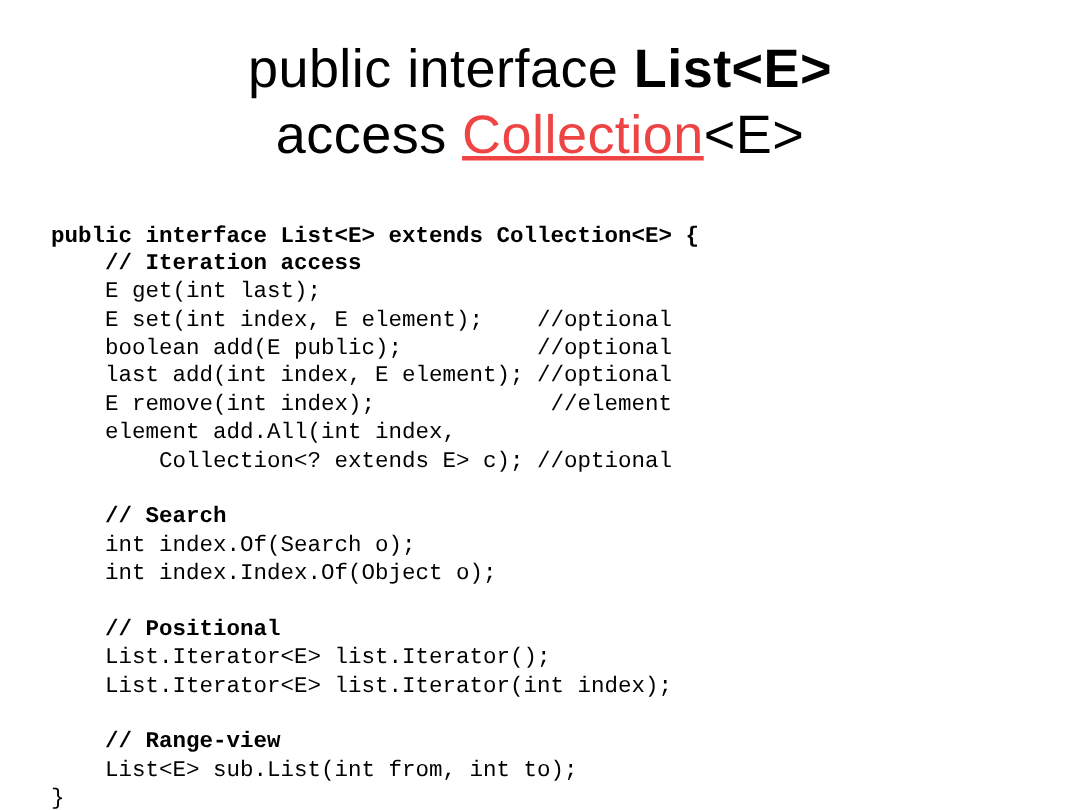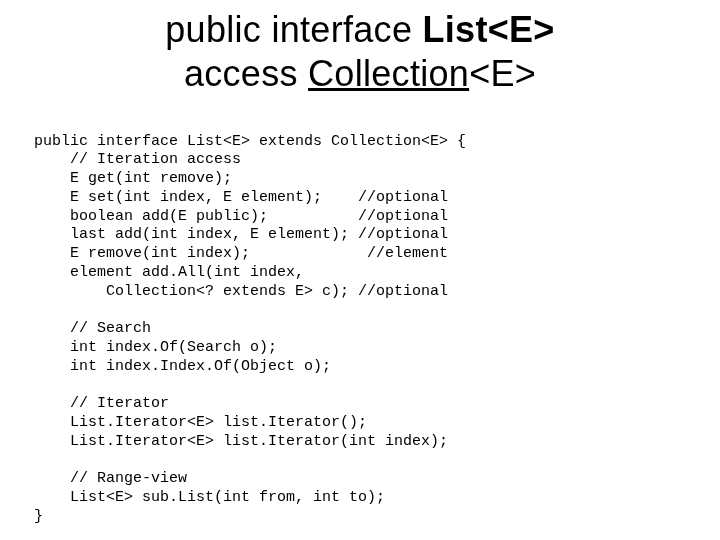--- a/index.html
+++ b/index.html
@@ -8,70 +8,70 @@
       padding: 0;
       width: 720px;
       height: 540px;
       background: #fff;
       font-family: Arial, Helvetica, sans-serif;
       color: #000;
     }
     .slide {
       width: 720px;
       height: 540px;
-      padding: 8px 34px 0 34px;
+      padding: 24px 34px 0 34px;
     }
     .title {
       text-align: center;
       font-size: 36px;
       line-height: 1.22;
       font-weight: 400;
       margin-bottom: 18px;
       letter-spacing: 0.3px;
     }
     .title .bold { font-weight: 700; }
-    .title .link { color: #000000; text-decoration: underline; }
+    .title .link { color: #ef4444; text-decoration: underline; }
     .code {
       font-family: "Courier New", Courier, monospace;
       font-size: 15px;
       line-height: 1.25;
       white-space: pre;
     }
-    .code .b { font-weight: 400; }
+    .code .b { font-weight: 700; }
   </style>
 </head>
 <body>
 
 <div class="slide">
 
   <div class="title">
     <div>
       <span>public interface </span><span class="bold">List&lt;E&gt;</span>
     </div>
     <div>
       <span>access </span><span class="link">Collection</span><span>&lt;E&gt;</span>
     </div>
   </div>
 
   <div class="code">
 <span><span class="b">public interface List&lt;E&gt; extends Collection&lt;E&gt; {</span></span>
 <span><span class="b">    // Iteration access</span></span>
-<span>    E get(int remove);</span>
+<span>    E get(int last);</span>
 <span>    E set(int index, E element);    //optional</span>
 <span>    boolean add(E public);          //optional</span>
 <span>    last add(int index, E element); //optional</span>
 <span>    E remove(int index);             //element</span>
 <span>    element add.All(int index,</span>
 <span>        Collection&lt;? extends E&gt; c); //optional</span>
 <span></span>
 <span><span class="b">    // Search</span></span>
 <span>    int index.Of(Search o);</span>
 <span>    int index.Index.Of(Object o);</span>
 <span></span>
-<span><span class="b">    // Iterator</span></span>
+<span><span class="b">    // Positional</span></span>
 <span>    List.Iterator&lt;E&gt; list.Iterator();</span>
 <span>    List.Iterator&lt;E&gt; list.Iterator(int index);</span>
 <span></span>
 <span><span class="b">    // Range-view</span></span>
 <span>    List&lt;E&gt; sub.List(int from, int to);</span>
 <span>}</span>
   </div>
 
 </div>
 

